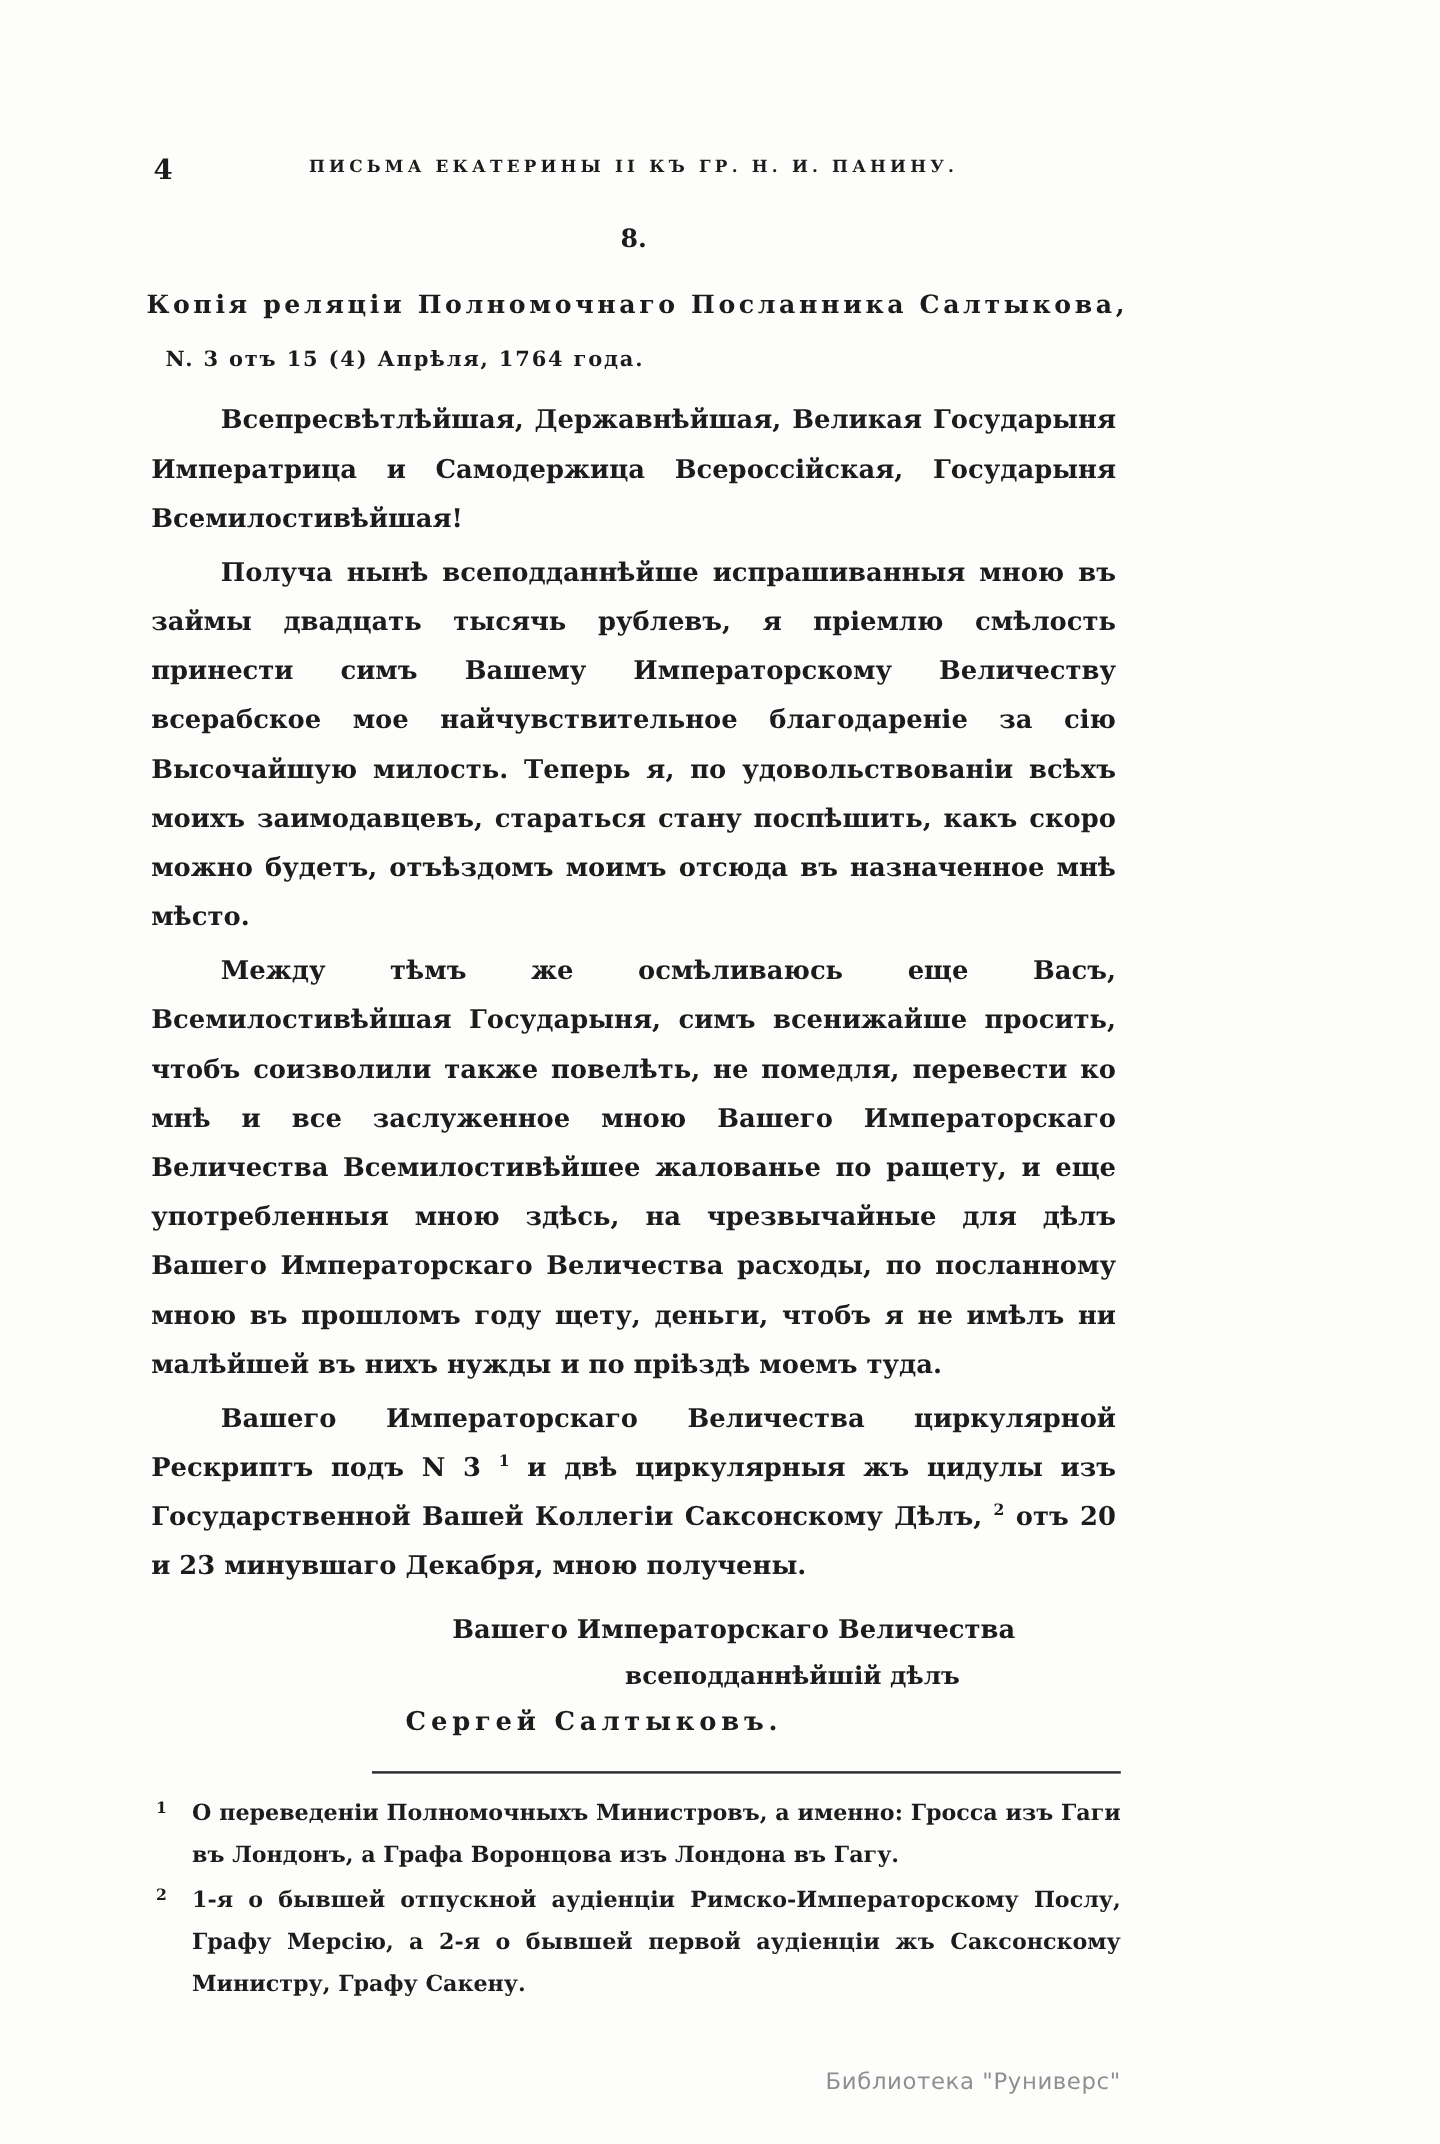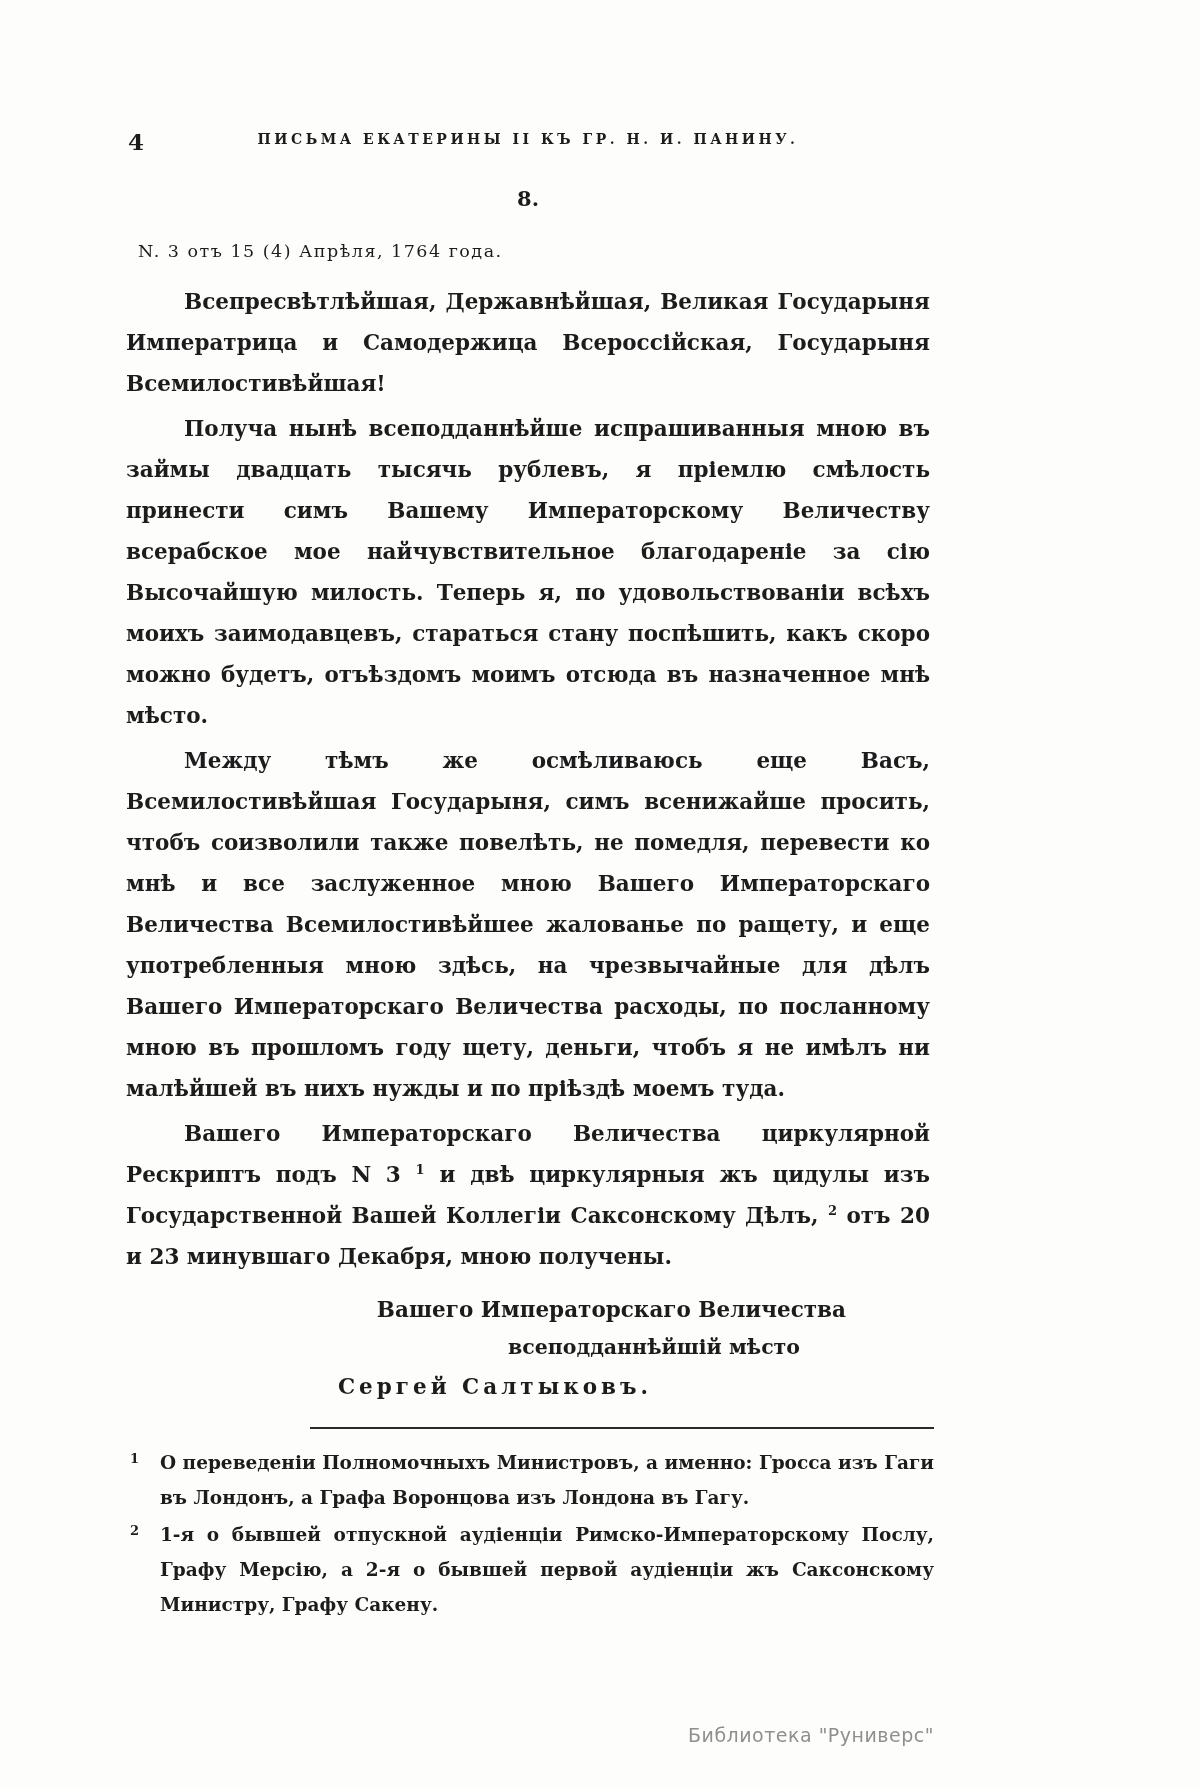--- a/index.html
+++ b/index.html
@@ -56,21 +56,21 @@
   }
   .place-line {
     font-size: 16.5px;
     font-weight: bold;
     letter-spacing: 3px;
     margin-left: 133px;
     margin-bottom: 9px;
   }
   .date-line {
     font-size: 17.5px;
-    font-weight: normal;
+    font-weight: bold;
     letter-spacing: 1.5px;
     margin-left: 16px;
     margin-bottom: 20px;
   }
   .body-text p {
     font-size: 21.5px;
     font-weight: bold;
     line-height: 41px;
     text-align: justify;
     text-indent: 58px;
@@ -131,34 +131,35 @@
 <div class="page">
   <div class="content">
 
     <div class="page-header">
       <span class="page-number">4</span>
       <div class="running-title">ПИСЬМА ЕКАТЕРИНЫ II КЪ ГР. Н. И. ПАНИНУ.</div>
     </div>
 
     <div class="section-number">8.</div>
 
+    <div class="doc-title">Копія реляціи Полномочнаго Посланника Салтыкова,</div>
 
 
     <div class="date-line">N. 3 отъ 15 (4) Апрѣля, 1764 года.</div>
 
     <div class="body-text">
       <p>Всепресвѣтлѣйшая, Державнѣйшая, Великая Государыня Императрица и Самодержица Всероссійская, Государыня Всемилостивѣйшая!</p>
       <p>Получа нынѣ всеподданнѣйше испрашиванныя мною въ займы двадцать тысячь рублевъ, я пріемлю смѣлость принести симъ Вашему Императорскому Величеству всерабское мое найчувствительное благодареніе за сію Высочайшую милость. Теперь я, по удовольствованіи всѣхъ моихъ заимодавцевъ, стараться стану поспѣшить, какъ скоро можно будетъ, отъѣздомъ моимъ отсюда въ назначенное мнѣ мѣсто.</p>
       <p>Между тѣмъ же осмѣливаюсь еще Васъ, Всемилостивѣйшая Государыня, симъ всенижайше просить, чтобъ соизволили также повелѣть, не помедля, перевести ко мнѣ и все заслуженное мною Вашего Императорскаго Величества Всемилостивѣйшее жалованье по ращету, и еще употребленныя мною здѣсь, на чрезвычайные для дѣлъ Вашего Императорскаго Величества расходы, по посланному мною въ прошломъ году щету, деньги, чтобъ я не имѣлъ ни малѣйшей въ нихъ нужды и по пріѣздѣ моемъ туда.</p>
       <p><span>Вашего Императорскаго Величества циркулярной Рескриптъ подъ N 3 </span><sup>1</sup><span> и двѣ циркулярныя жъ цидулы изъ Государственной Вашей Коллегіи Саксонскому Дѣлъ, </span><sup>2</sup><span> отъ 20 и 23 минувшаго Декабря, мною получены.</span></p>
     </div>
 
     <div class="signature">
       <div class="sig-line-1">Вашего Императорскаго Величества</div>
-      <div class="sig-line-2">всеподданнѣйшій мѣсто</div>
+      <div class="sig-line-2">всеподданнѣйшій дѣлъ</div>
       <div class="sig-line-3">Сергей Салтыковъ.</div>
     </div>
 
     <div class="footnote-rule"></div>
 
     <div class="footnotes">
       <div class="footnote">
         <span class="fn-marker">1</span>
         <span>О переведеніи Полномочныхъ Министровъ, а именно: Гросса изъ Гаги въ Лондонъ, а Графа Воронцова изъ Лондона въ Гагу.</span>
       </div>

